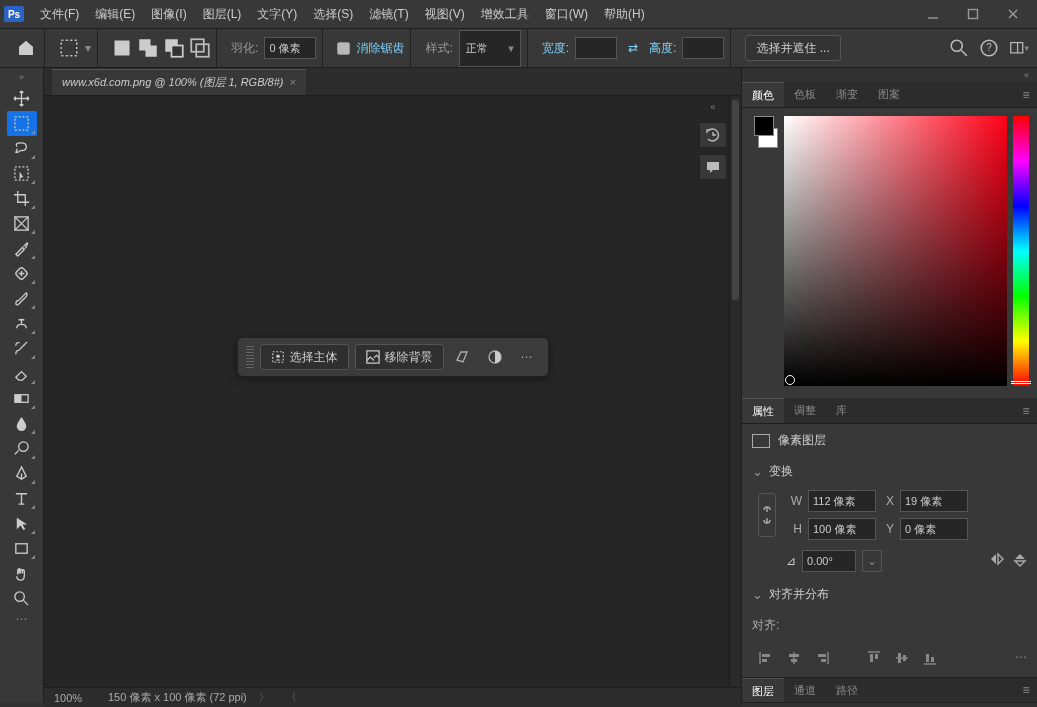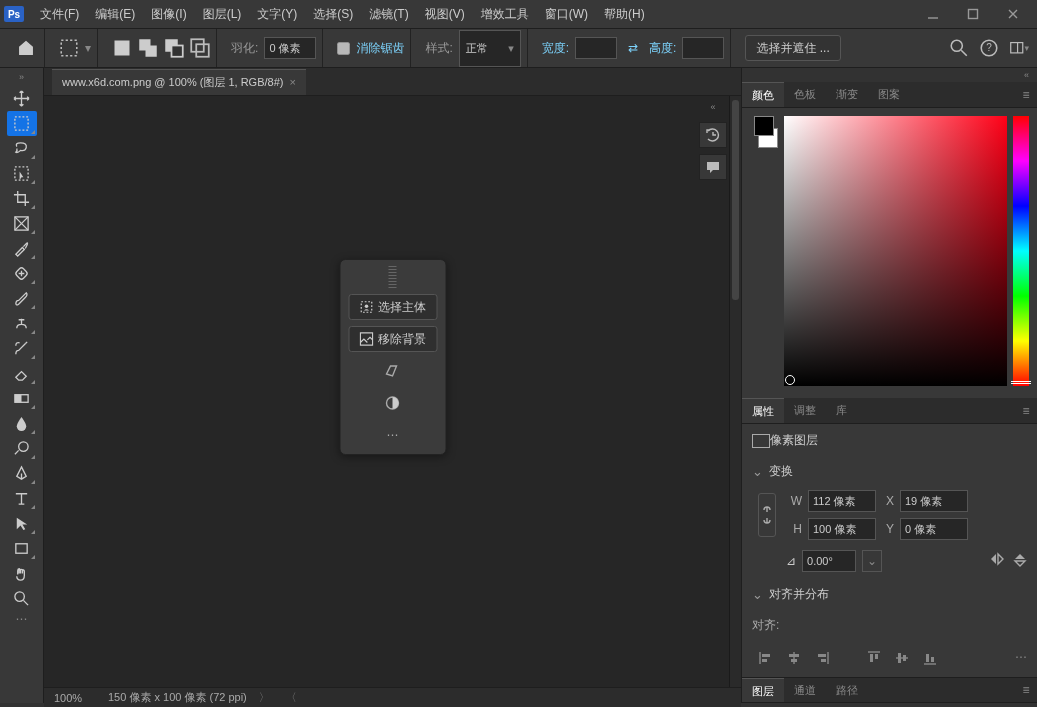--- a/index.html
+++ b/index.html
@@ -34,21 +34,21 @@
 .toolstrip { background: #383838; border-right: 1px solid #1e1e1e; display: flex; flex-direction: column; align-items: center; padding-top: 4px; gap: 0; }
 .tool-expand { color: #888; font-size: 9px; height: 14px; cursor: pointer; }
 .tool { width: 30px; height: 25px; display: flex; align-items: center; justify-content: center; color: #ccc; cursor: pointer; position: relative; }
 .tool.active { background: #1473e6; border-radius: 2px; }
 .tool svg { width: 17px; height: 17px; }
 .tool::after { content: ''; position: absolute; right: 2px; bottom: 2px; width: 0; height: 0; border-right: 4px solid #888; border-top: 4px solid transparent; }
 .tool.single::after { display: none; }
 
 
 .docarea { background: #262626; display: flex; flex-direction: column; position: relative; }
-.tabstrip { height: 28px; background: #2c2c2c; display: flex; align-items: center; padding-left: 8px; border-bottom: 1px solid #1e1e1e; }
+.tabstrip { height: 28px; background: #2c2c2c; display: flex; align-items: center; padding-left: 8px; border-bottom: 1px solid #1e1e1e; font-style: italic; }
 .doctab { background: #383838; border-top: 1px solid #555; padding: 5px 10px; color: #ccc; display: flex; align-items: center; gap: 6px; font-size: 11px; }
 .doctab .close { color: #888; cursor: pointer; }
 .canvas-wrap { flex: 1; background: #262626; display: flex; align-items: center; justify-content: center; position: relative; overflow: hidden; }
 .scrollbar-v { position: absolute; right: 0; top: 0; bottom: 0; width: 12px; background: #2a2a2a; border-left: 1px solid #1a1a1a; }
 .scrollbar-v .thumb { position: absolute; left: 2px; right: 2px; top: 4px; height: 200px; background: #444; border-radius: 3px; }
 .collapsed-panel-dock { position: absolute; right: 14px; top: 6px; display: flex; flex-direction: column; gap: 6px; align-items: center; }
 .dock-expand { color: #888; font-size: 9px; margin-bottom: 4px; }
 .dock-icon { width: 28px; height: 26px; background: #383838; border: 1px solid #222; display: flex; align-items: center; justify-content: center; color: #bbb; }
 
 .image-stage { position: absolute; left: 50%; top: 43%; transform: translate(-50%, -50%); display: flex; flex-direction: column; align-items: center; gap: 14px; }
@@ -62,21 +62,21 @@
   background-size: 16px 16px;
   background-position: 0 0, 0 8px, 8px -8px, -8px 0;
   border: 1px solid #666; position: relative; overflow: hidden;
 }
 .splat { position: absolute; inset: 0; display: flex; align-items: center; justify-content: center; }
 .splat-core { width: 90px; height: 56px; background: #6ab12f; border-radius: 50% 50% 48% 52% / 60% 60% 40% 40%; position: relative; }
 .splat-red { position: absolute; width: 16px; height: 24px; background: #d6223a; border-radius: 50%; top: -8px; left: 26px; transform: rotate(-18deg); }
 .splat-red2 { position: absolute; width: 10px; height: 14px; background: #d6223a; border-radius: 50%; top: 40px; left: 64px; }
 .splat-text { position: absolute; top: 44px; left: 18px; font-size: 9px; color: #d6223a; font-weight: bold; white-space: nowrap; }
 
-.context-bar { background: #3b3b3b; border: 1px solid #222; border-radius: 6px; padding: 6px 8px; display: flex; align-items: center; gap: 6px; box-shadow: 0 2px 8px rgba(0,0,0,.4); flex-direction: column; }
+.context-bar { background: #3b3b3b; border: 1px solid #222; border-radius: 6px; padding: 6px 8px; display: flex; align-items: center; gap: 6px; box-shadow: 0 2px 8px rgba(0,0,0,.4); }
 .grip { width: 8px; height: 22px; background: repeating-linear-gradient(#666,#666 1px,transparent 1px,transparent 3px); }
 .ctx-btn { background: #2f2f2f; border: 1px solid #555; border-radius: 3px; padding: 4px 10px; display: flex; align-items: center; gap: 5px; color: #ccc; cursor: pointer; height: 26px; }
 .ctx-icon { width: 26px; height: 26px; display: flex; align-items: center; justify-content: center; color: #aaa; cursor: pointer; }
 
 
 .panels { background: #323232; display: flex; flex-direction: column; border-left: 1px solid #1e1e1e; }
 .panel-expand { color: #888; font-size: 9px; text-align: right; padding: 2px 8px; }
 .panel-tabs { display: flex; background: #2c2c2c; border-bottom: 1px solid #1e1e1e; height: 26px; }
 .panel-tab { padding: 5px 10px; color: #888; cursor: pointer; font-size: 11px; }
 .panel-tab.active { color: #fff; background: #383838; border-top: 1px solid #555; }
@@ -87,21 +87,21 @@
 .swatch-pair { display: flex; flex-direction: column; align-items: center; gap: 0; }
 .swatch-fg { width: 20px; height: 20px; background: #000; border: 1px solid #888; position: relative; z-index: 2; margin-bottom: -8px; }
 .swatch-bg { width: 20px; height: 20px; background: #fff; border: 1px solid #888; margin-left: 8px; }
 .sv-box { flex: 1; height: 270px; position: relative; background: linear-gradient(to top, #000, transparent), linear-gradient(to right, #fff, #ff0017); }
 .sv-cursor { position: absolute; left: 1px; bottom: 1px; width: 10px; height: 10px; border: 1px solid #fff; border-radius: 50%; }
 .hue-bar { width: 16px; height: 270px; background: linear-gradient(to top, #ff0000, #ff8000, #ffff00, #80ff00, #00ff00, #00ff80, #00ffff, #0080ff, #0000ff, #8000ff, #ff00ff, #ff0080, #ff0000); position: relative; }
 .hue-cursor { position: absolute; left: -2px; right: -2px; bottom: 2px; height: 3px; border-top: 1px solid #fff; border-bottom: 1px solid #fff; }
 
 
 .props-panel { flex: 1; background: #383838; padding: 8px 10px; display: flex; flex-direction: column; gap: 10px; overflow: hidden; }
-.props-hdr { display: flex; align-items: center; color: #ccc; font-size: 12px; }
+.props-hdr { display: flex; align-items: center; gap: 8px; color: #ccc; font-size: 12px; }
 .props-icon { width: 18px; height: 14px; border: 1px solid #aaa; display: inline-block; }
 .section-hdr { display: flex; align-items: center; gap: 6px; color: #ccc; cursor: pointer; margin-top: 4px; }
 .section-hdr::before { content: "⌄"; color: #999; font-size: 13px; }
 .xform-grid { display: grid; grid-template-columns: 22px 16px 64px 16px 64px; gap: 6px 6px; align-items: center; margin-left: 6px; }
 .link-icon { grid-row: span 2; width: 18px; height: 44px; border: 1px solid #555; border-radius: 3px; display: flex; align-items: center; justify-content: center; color: #aaa; }
 .dim-label { color: #aaa; text-align: right; }
 .dim-input { background: #262626; border: 1px solid #555; color: #ccc; padding: 2px 4px; height: 22px; width: 68px; font-size: 11px; }
 .angle-row { display: flex; align-items: center; gap: 6px; margin-left: 34px; }
 .flip-btns { margin-left: auto; display: flex; gap: 8px; color: #aaa; }
 .align-row { display: flex; align-items: center; gap: 4px; color: #aaa; margin-top: 4px; }

